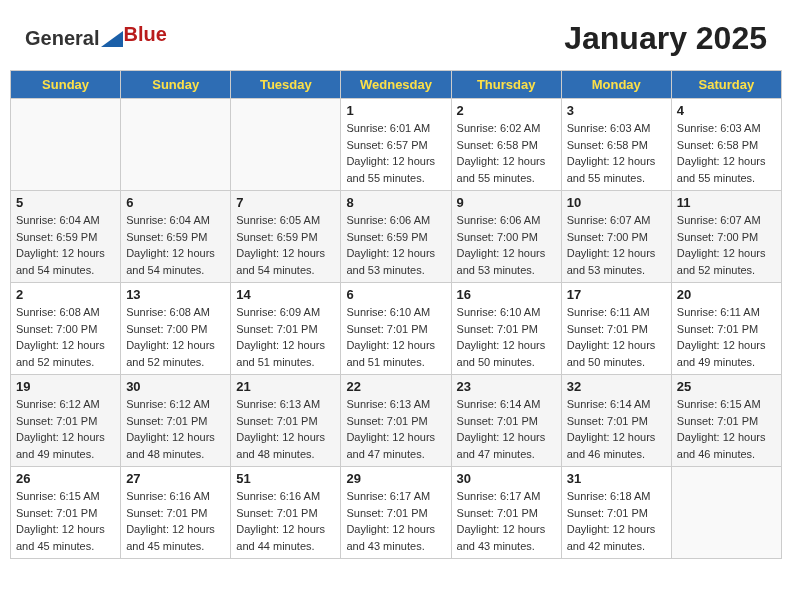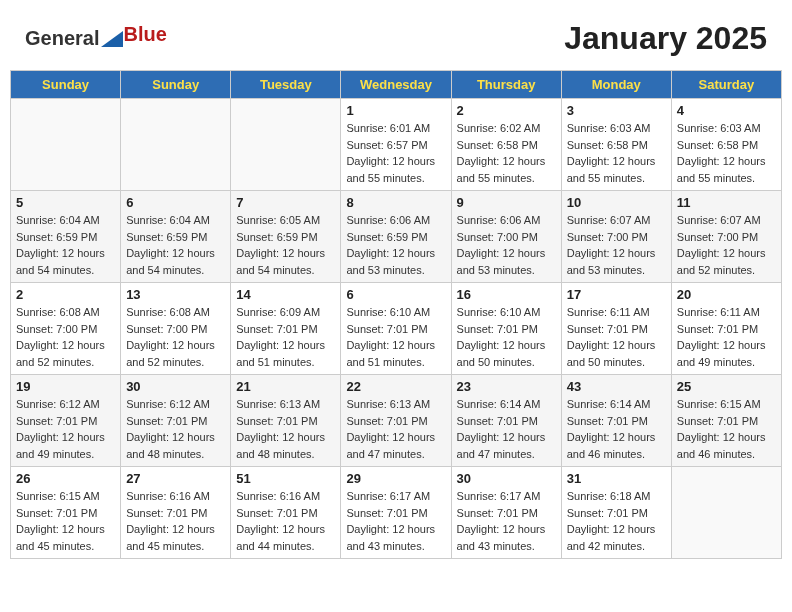--- a/index.html
+++ b/index.html
@@ -208,21 +208,21 @@
         </td>
         <td>
           <div class="day-number">22</div>
           <div class="day-info">Sunrise: 6:13 AM<br>Sunset: 7:01 PM<br>Daylight: 12 hours and 47 minutes.</div>
         </td>
         <td>
           <div class="day-number">23</div>
           <div class="day-info">Sunrise: 6:14 AM<br>Sunset: 7:01 PM<br>Daylight: 12 hours and 47 minutes.</div>
         </td>
         <td>
-          <div class="day-number">43</div>
+          <div class="day-number">32</div>
           <div class="day-info">Sunrise: 6:14 AM<br>Sunset: 7:01 PM<br>Daylight: 12 hours and 46 minutes.</div>
         </td>
         <td>
           <div class="day-number">25</div>
           <div class="day-info">Sunrise: 6:15 AM<br>Sunset: 7:01 PM<br>Daylight: 12 hours and 46 minutes.</div>
         </td>
       </tr>
       <tr>
         <td>
           <div class="day-number">26</div>

